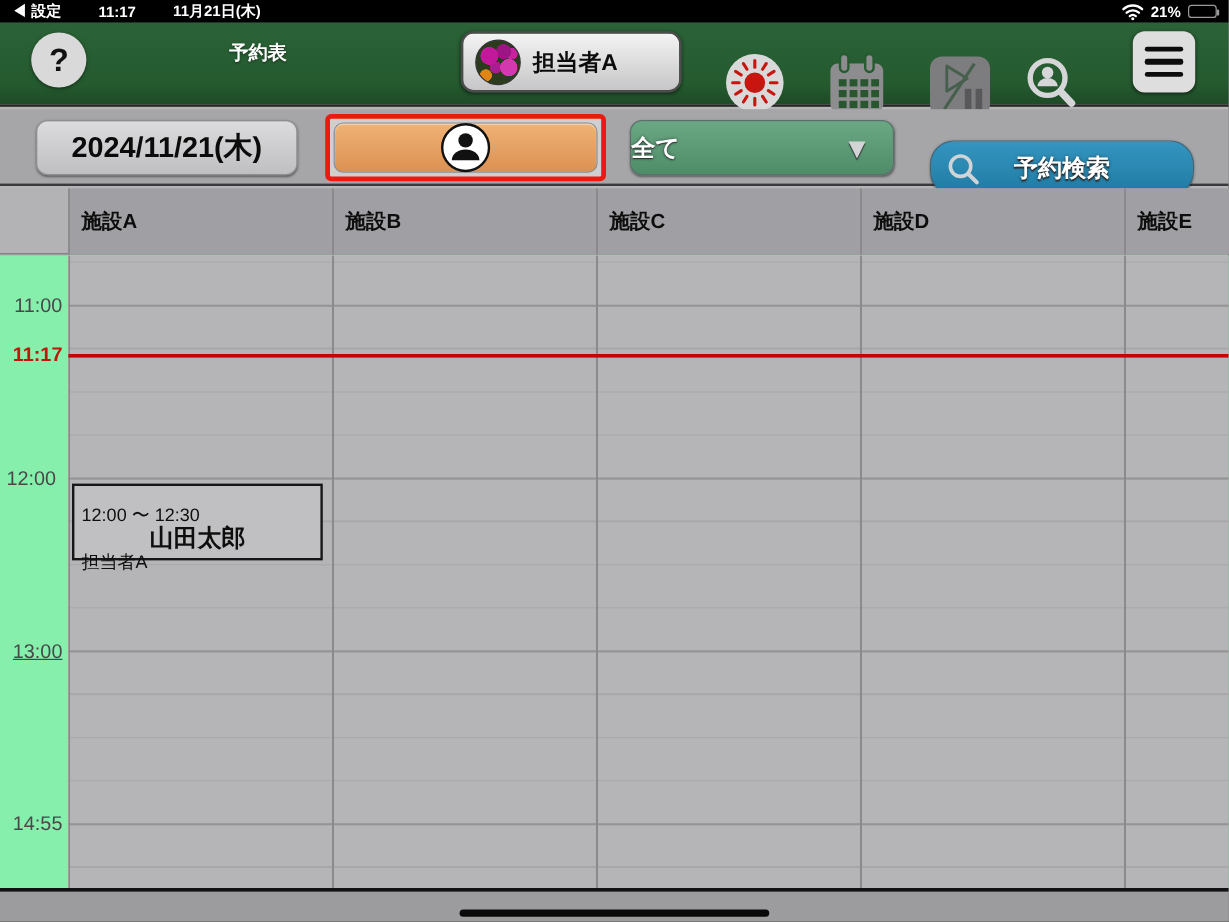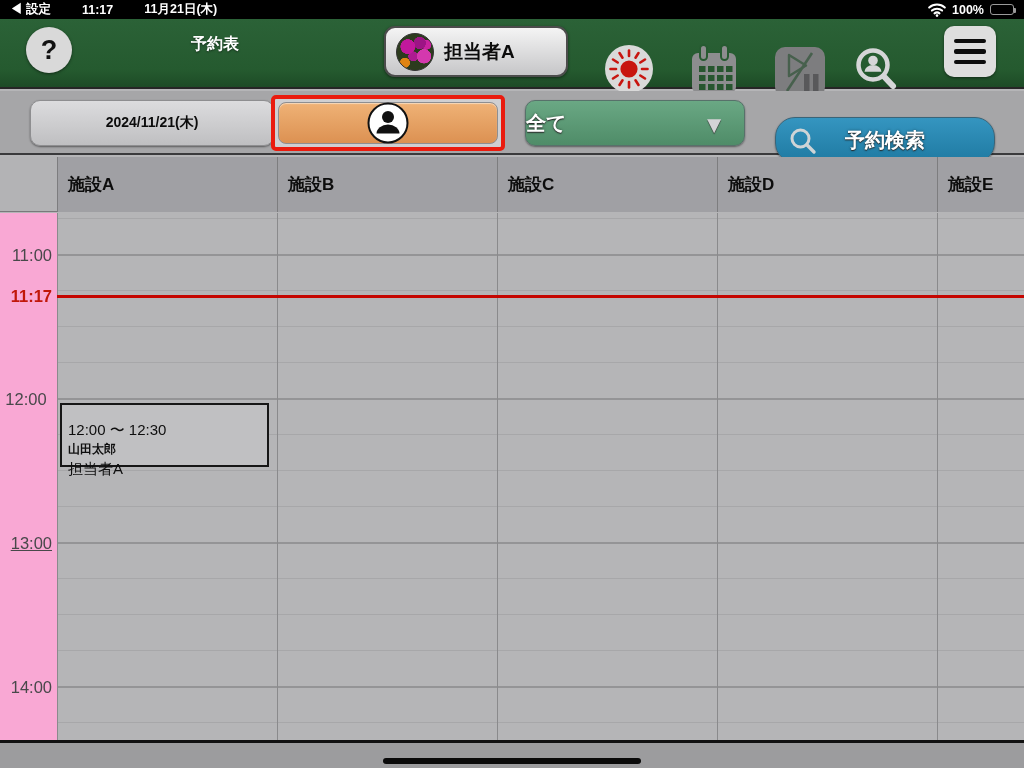--- a/index.html
+++ b/index.html
@@ -36,23 +36,23 @@
       radial-gradient(circle at 82% 30%, #c9229f 0 12%, transparent 13%),
       #2c3b1e;}
   .staff-btn .lbl{font-size:19px;font-weight:bold;color:#0c0c0c;}
   .hdr-icon-btn{position:absolute;top:6px;background:transparent;border:none;padding:0;}
   .menu-btn{position:absolute;left:944px;top:7px;width:52px;height:51px;border-radius:10px;background:#dedede;
     box-shadow:0 1px 3px rgba(0,0,0,.5);display:flex;flex-direction:column;justify-content:center;gap:6px;align-items:center;}
   .menu-btn .bar{width:32px;height:4.5px;background:#0d0d0d;border-radius:2px;}
 
   
   .toolbar{position:absolute;left:0;top:91px;width:1024px;height:64px;background:#a6a6a8;border-bottom:2px solid #3a3a3c;}
-  .date-btn{position:absolute;left:30px;top:9px;width:244px;height:46px;border-radius:10px;
+  .date-btn{position:absolute;left:30px;top:9px;width:218px;height:46px;border-radius:10px;
     background:linear-gradient(#dcdcde,#bfbfc1);border:1px solid #8e8e90;box-shadow:0 1px 2px rgba(0,0,0,.45);
-    display:flex;align-items:center;justify-content:center;font-size:14px;font-weight:bold;color:#0b0b0b;}
+    display:flex;align-items:center;justify-content:center;font-size:24px;font-weight:bold;color:#0b0b0b;}
   .staff-filter{position:absolute;left:271px;top:4px;width:234px;height:56px;border:4px solid #ea1b0e;border-radius:5px;
     background:#cfcfd1;padding:3px;}
   .staff-filter .face{width:100%;height:100%;border-radius:8px;border:1px solid #8e8e90;
     background:linear-gradient(#efb276,#dc9152);box-shadow:inset 0 1px 1px rgba(255,255,255,.5);
     display:flex;align-items:center;justify-content:center;}
   .facility-dd{position:absolute;left:525px;top:9px;width:220px;height:46px;border-radius:10px;
     background:linear-gradient(#6aa884,#4f8c68);border:1px solid #57716a;box-shadow:0 1px 2px rgba(0,0,0,.45);
     display:flex;align-items:center;justify-content:flex-start;}
   .btn-label{color:#fff;font-weight:bold;font-size:20px;text-shadow:0 1px 1px #2b2b2b,0 0 3px rgba(0,0,0,.45);}
   .dd-arrow{position:absolute;right:18px;top:10px;font-size:24px;color:#d4d4d6;text-shadow:0 1px 1px #2b2b2b;}
@@ -60,35 +60,35 @@
     background:linear-gradient(#3595c0,#1f7aa2);border:1px solid #3a6478;box-shadow:0 1px 2px rgba(0,0,0,.45);
     display:flex;align-items:center;justify-content:center;gap:4px;}
   .search-btn svg{position:absolute;left:12px;top:8px;}
 
   
   .sched-head{position:absolute;left:0;top:157px;width:1024px;height:55px;background:#b3b3b5;border-bottom:1px solid #79797b;}
   .fac-col{position:absolute;top:0;width:220px;height:55px;background:#a0a0a4;border-left:1px solid #7d7d7f;
     display:flex;align-items:center;padding-left:10px;font-size:17px;font-weight:bold;color:#0d0d0d;}
 
   
-  .grid{position:absolute;left:0;top:213px;width:1024px;height:527px;background:#f9a8d4;}
+  .grid{position:absolute;left:0;top:213px;width:1024px;height:527px;background:#86efac;}
   .cells{position:absolute;left:57px;top:0;width:967px;height:527px;
     background-color:#b5b5b7;
     background-image:
       repeating-linear-gradient(to right,#8a8a8c 0 1px,transparent 1px 220px),
       repeating-linear-gradient(to bottom,#949496 0 2px,transparent 2px 144px),
       repeating-linear-gradient(to bottom,#a7a7a9 0 1px,transparent 1px 36px);
     background-position:0 0,0 41px,0 5px;}
   .hour-lbl{position:absolute;left:0;width:52px;height:18px;text-align:right;
     font-size:16.5px;color:#48484a;}
   .now-lbl{position:absolute;left:0;width:52px;height:18px;text-align:right;font-size:16.5px;color:#c1170a;font-weight:bold;}
   .now-line{position:absolute;left:57px;width:967px;height:3px;background:#c50500;}
   .appt{position:absolute;left:60px;top:190px;width:209px;height:64px;background:#c0c0c2;
     border:2px solid #161616;padding:15px 6px;line-height:19.5px;color:#0e0e0e;font-size:15px;}
-  .appt .nm{font-size:12px;font-weight:bold;}
+  .appt .nm{font-size:20px;font-weight:bold;text-align:center;}
 
   
   .bottom-bar{position:absolute;left:0;top:740px;width:1024px;height:28px;background:#9c9c9e;border-top:3px solid #111;}
   .home-ind{position:absolute;left:383px;top:15px;width:258px;height:6px;border-radius:3px;background:#0a0a0a;}
 </style>
 </head>
 <body>
 
 <div id="app">
 
@@ -98,21 +98,21 @@
       <span>11:17</span>
       <span>11月21日(木)</span>
     </div>
     <div class="status-right">
       <svg width="18" height="14" viewBox="0 0 18 14">
         <path d="M1.2 4.6 A11.5 11.5 0 0 1 16.8 4.6" fill="none" stroke="#fff" stroke-width="2" stroke-linecap="round"></path>
         <path d="M3.9 7.6 A7.6 7.6 0 0 1 14.1 7.6" fill="none" stroke="#fff" stroke-width="2" stroke-linecap="round"></path>
         <path d="M6.5 10.4 A4 4 0 0 1 11.5 10.4" fill="none" stroke="#fff" stroke-width="2" stroke-linecap="round"></path>
         <circle cx="9" cy="12.6" r="1.3" fill="#fff"></circle>
       </svg>
-      <span>100%</span>
+      <span>21%</span>
       <span class="battery"><span class="fill"></span><span class="tip"></span></span>
     </div>
   </div>
 
   <div class="app-header">
     <div class="help-btn">?</div>
     <div class="page-title">予約表</div>
 
     <div class="staff-btn">
       <span class="staff-avatar"></span>
@@ -222,21 +222,21 @@
     <div class="fac-col" style="left:717px;text-align:center;">施設D</div>
     <div class="fac-col" style="left:937px;">施設E</div>
   </div>
 
   <div class="grid">
     <div class="cells"></div>
 
     <span class="hour-lbl" style="top:33px;">11:00</span>
     <span class="hour-lbl" style="top:177px;text-align:center;">12:00</span>
     <span class="hour-lbl" style="top:321px;text-decoration:underline;">13:00</span>
-    <span class="hour-lbl" style="top:465px;">14:00</span>
+    <span class="hour-lbl" style="top:465px;">14:55</span>
 
     <span class="now-lbl" style="top:74px;">11:17</span>
     <div class="now-line" style="top:82px;"></div>
 
     <div class="appt">
       <div>12:00 〜 12:30</div>
       <div class="nm">山田太郎</div>
       <div>担当者A</div>
     </div>
   </div>

